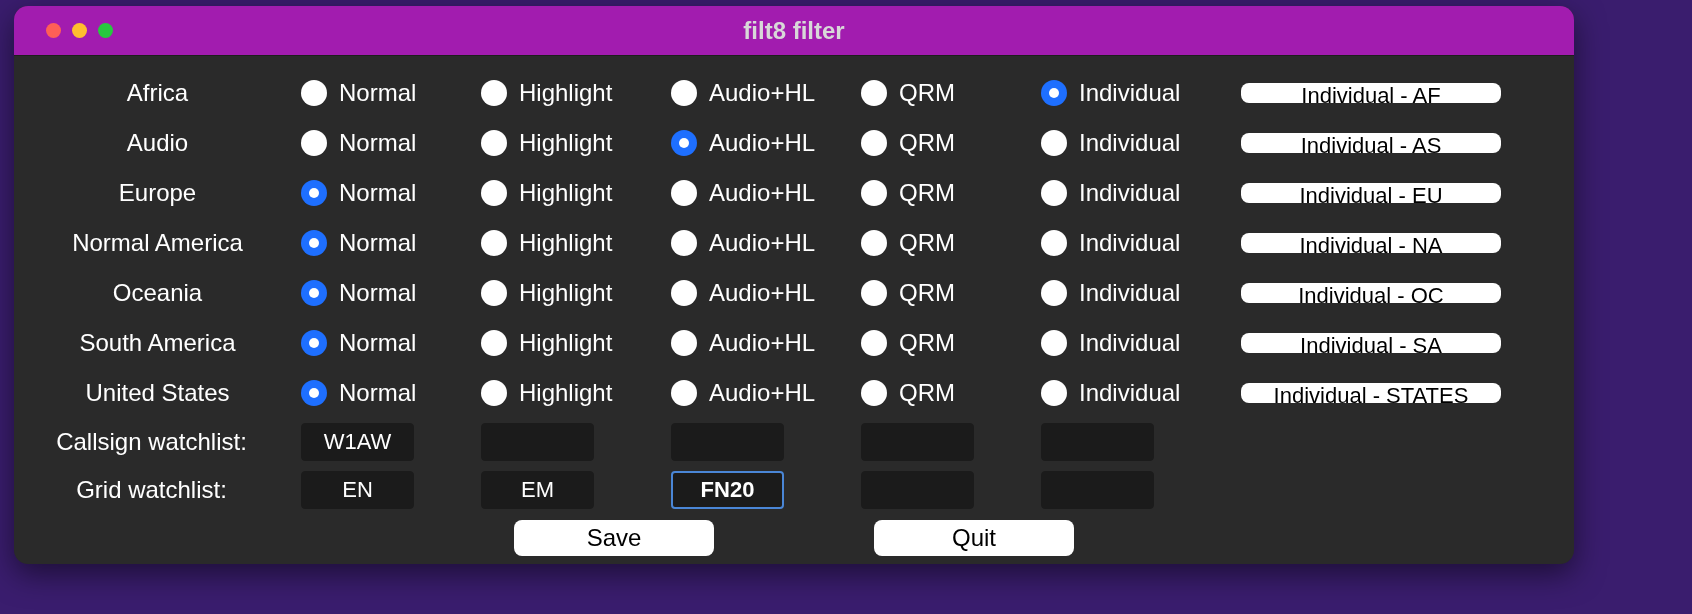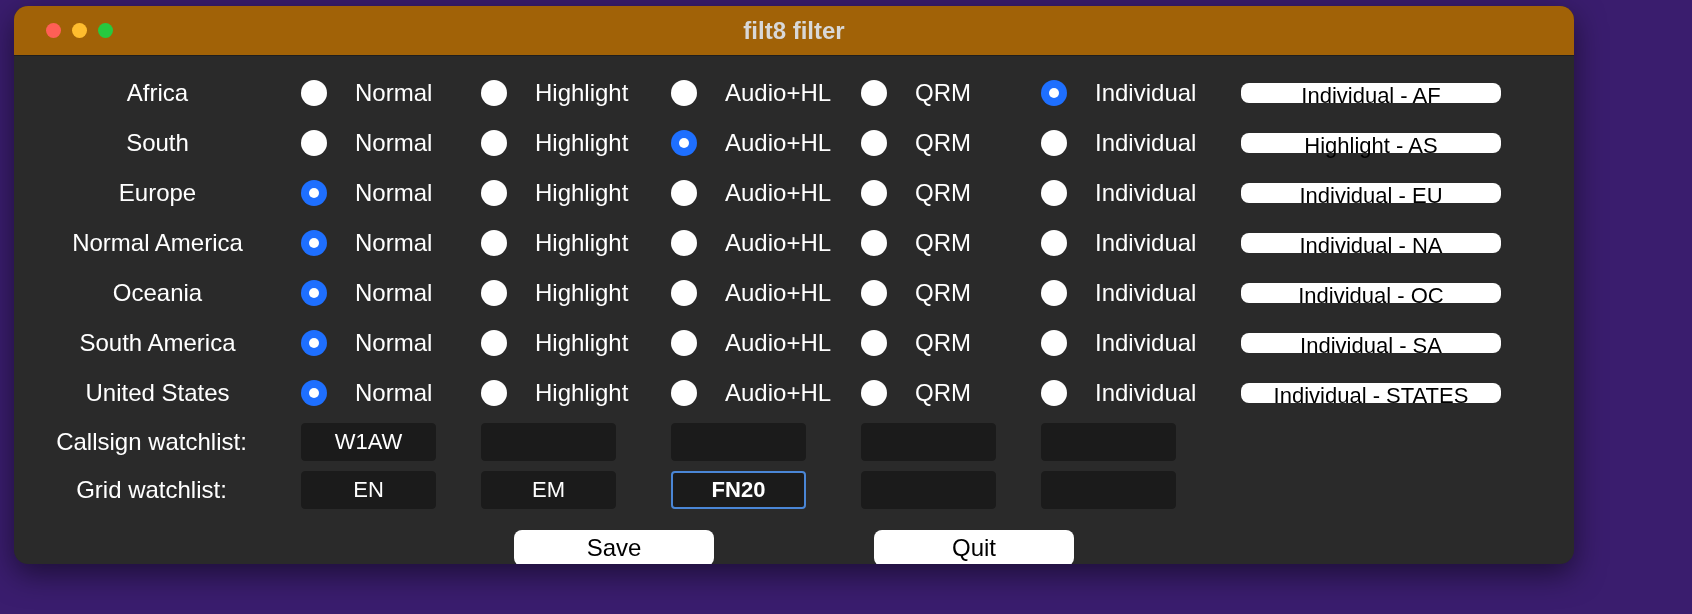--- a/index.html
+++ b/index.html
@@ -19,21 +19,21 @@
     background: #2a2a2a;
     border-radius: 14px;
     box-shadow: 0 10px 30px rgba(0,0,0,.5);
     overflow: hidden;
   }
   .titlebar {
     height: 50px;
     display: flex;
     align-items: center;
     padding-left: 32px;
-    background: #a16207;
+    background: #a21caf;
     position: relative;
     border-bottom: 1px solid #1e1e1e;
   }
   .traffic {
     display: flex;
     gap: 11px;
   }
   .tl {
     width: 15px; height: 15px; border-radius: 50%;
   }
@@ -61,21 +61,21 @@
   }
   .label {
     color: #fff;
     font-size: 24px;
     text-align: center;
     padding-right: 12px;
   }
   .rcell {
     display: flex;
     align-items: center;
-    gap: 28px;
+    gap: 12px;
   }
   .radio {
     width: 26px; height: 26px;
     border-radius: 50%;
     background: #fff;
     display: inline-flex;
     align-items: center;
     justify-content: center;
     cursor: pointer;
     flex: 0 0 26px;
@@ -120,37 +120,37 @@
     display: flex;
     justify-content: flex-start;
     padding-right: 30px;
   }
   .txt {
     background: #1b1b1b;
     color: #fff;
     border: 1px solid #1b1b1b;
     border-radius: 4px;
     height: 38px;
-    width: 135px;
+    width: 113px;
     font-size: 22px;
     text-align: center;
     font-family: inherit;
     outline: none;
   }
   .txt.focused {
     border: 2px solid #4a86d6;
     background: #1b1b1b;
     caret-color: #fff;
     font-weight: bold;
   }
   .btnrow {
     display: flex;
     justify-content: center;
     gap: 160px;
-    margin-top: 16px;
+    margin-top: 6px;
   }
   .bigbtn {
     background: #fff;
     color: #000;
     border: none;
     border-radius: 8px;
     height: 36px;
     font-size: 24px;
     width: 200px;
     cursor: pointer;
@@ -190,42 +190,42 @@
             <span class="radio"></span>
             <span class="rlabel">QRM</span>
           </div>
           <div class="rcell">
             <span class="radio sel"></span>
             <span class="rlabel">Individual</span>
           </div>
           <button class="indbtn">Individual - AF</button>
         </div>
         <div class="row">
-          <div class="label">South</div>
-          <div class="rcell">
-            <span class="radio"></span>
-            <span class="rlabel">Normal</span>
-          </div>
-          <div class="rcell">
-            <span class="radio"></span>
-            <span class="rlabel">Highlight</span>
-          </div>
-          <div class="rcell">
-            <span class="radio sel"></span>
-            <span class="rlabel">Audio+HL</span>
-          </div>
-          <div class="rcell">
-            <span class="radio"></span>
-            <span class="rlabel">QRM</span>
-          </div>
-          <div class="rcell">
-            <span class="radio"></span>
-            <span class="rlabel">Individual</span>
-          </div>
-          <button class="indbtn">Highlight - AS</button>
+          <div class="label">Audio</div>
+          <div class="rcell">
+            <span class="radio"></span>
+            <span class="rlabel">Normal</span>
+          </div>
+          <div class="rcell">
+            <span class="radio"></span>
+            <span class="rlabel">Highlight</span>
+          </div>
+          <div class="rcell">
+            <span class="radio sel"></span>
+            <span class="rlabel">Audio+HL</span>
+          </div>
+          <div class="rcell">
+            <span class="radio"></span>
+            <span class="rlabel">QRM</span>
+          </div>
+          <div class="rcell">
+            <span class="radio"></span>
+            <span class="rlabel">Individual</span>
+          </div>
+          <button class="indbtn">Individual - AS</button>
         </div>
         <div class="row">
           <div class="label">Europe</div>
           <div class="rcell">
             <span class="radio sel"></span>
             <span class="rlabel">Normal</span>
           </div>
           <div class="rcell">
             <span class="radio"></span>
             <span class="rlabel">Highlight</span>

